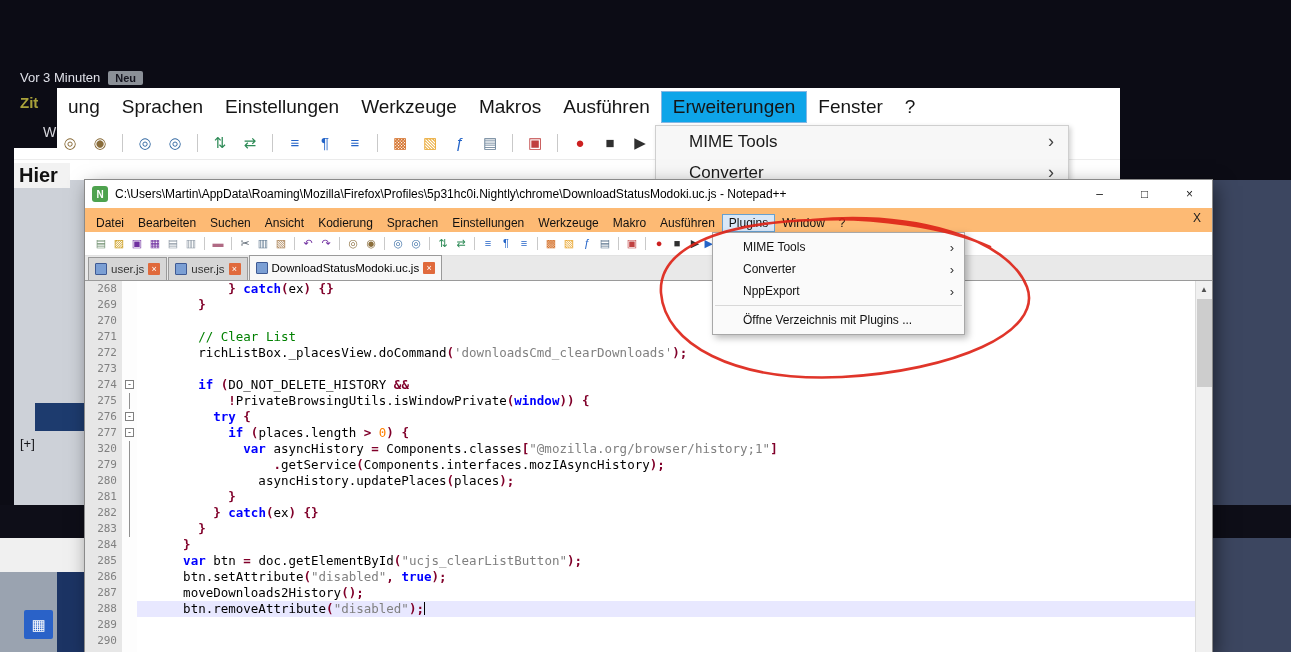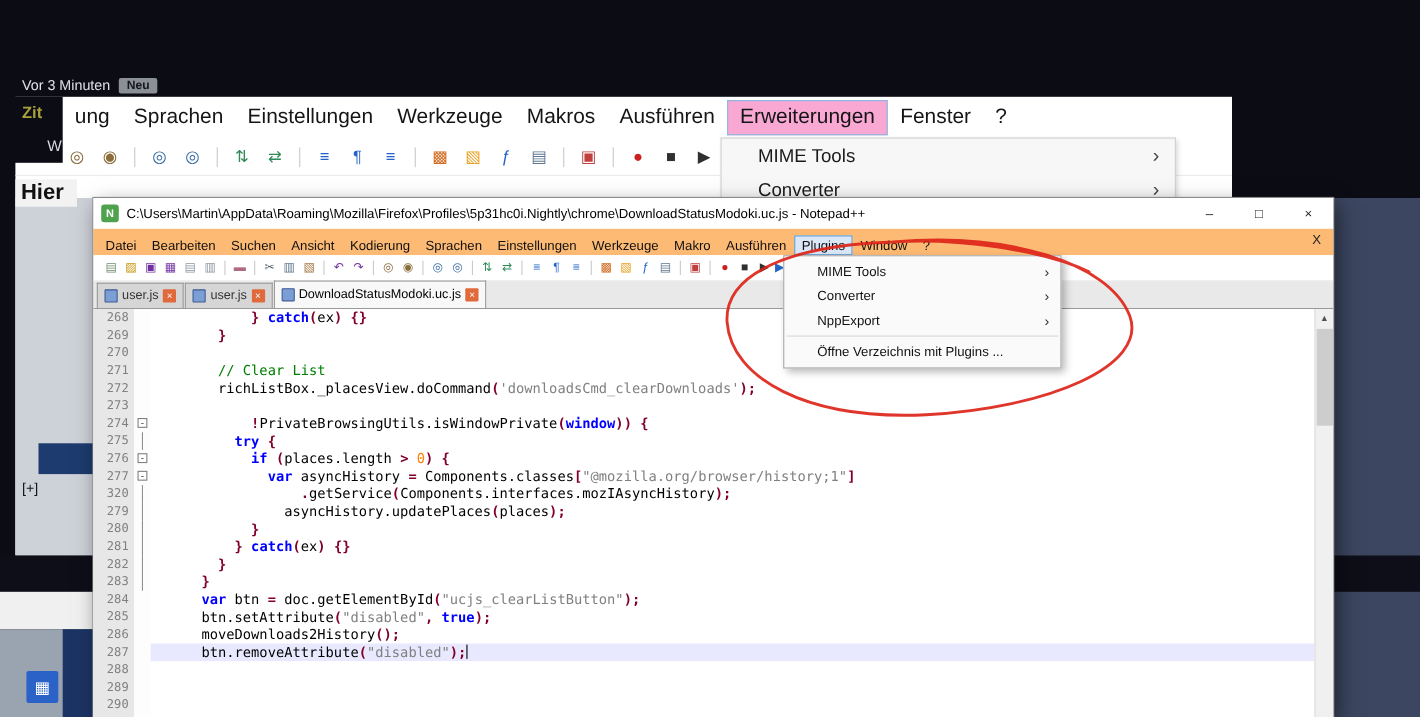--- a/index.html
+++ b/index.html
@@ -24,21 +24,21 @@
   .blue-frag { left:35px; top:403px; width:53px; height:28px; background:#1d3b6e; z-index:3; }
   .plus-frag { left:20px; top:436px; color:#15151a; font-size:13px; z-index:3; }
   .zit-chip { left:0; top:88px; width:57px; height:60px; background:#0c0c15; z-index:3; }
   .zit-txt { position:absolute; left:20px; top:6px; color:#a9a23a; font-size:15px; font-weight:bold;}
   .w-txt { position:absolute; left:43px; top:36px; color:#d8d8de; font-size:14px; }
 
   
   .bg-window { left:14px; top:88px; width:1106px; height:417px; background:#ffffff; z-index:1; }
   .bg-menubar { height:38px; display:flex; align-items:center; padding-left:43px; font-size:19px; color:#151515; }
   .bgm-item { padding:4px 11px; white-space:nowrap; }
-  .bgm-item.sel { background:#f9a8d4; border:1px solid #86b7e3; }
+  .bgm-item.sel { background:#0ea5e9; border:1px solid #86b7e3; }
   .bg-toolbar { height:34px; display:flex; align-items:center; gap:6px; padding-left:44px; border-bottom:1px solid #ececec; }
   .bg-submenu { position:absolute; left:641px; top:37px; width:414px; background:#f7f7f7; border:1px solid #cfcfcf; box-shadow:2px 2px 5px rgba(0,0,0,.18); }
   .bgsm-item { height:31px; display:flex; align-items:center; padding-left:33px; font-size:17px; color:#1a1a1a; position:relative; }
   .bgsm-arrow { position:absolute; right:14px; color:#444; font-size:18px; }
 
   
   .tbi { width:16px; height:16px; display:flex; align-items:center; justify-content:center; font-size:11px; line-height:1; cursor:default; }
   .tbi.big { width:24px; height:24px; font-size:15px; }
   .tsep { width:1px; height:13px; background:#c9c9c9; margin:0 3px; }
   .tsep.big { height:18px; margin:0 4px; }
@@ -333,20 +333,21 @@
         <div class="fl"></div>
         <div class="fl"></div>
       </div>
     <div class="code" id="code">
         <div class="cl"><span class="t-d">          </span><span class="t-o">} </span><span class="t-k">catch</span><span class="t-o">(</span><span class="t-d">ex</span><span class="t-o">) {}</span></div>
         <div class="cl"><span class="t-d">      </span><span class="t-o">}</span></div>
         <div class="cl"></div>
         <div class="cl"><span class="t-d">      </span><span class="t-c">// Clear List</span></div>
         <div class="cl"><span class="t-d">      richListBox._placesView.doCommand</span><span class="t-o">(</span><span class="t-s">'downloadsCmd_clearDownloads'</span><span class="t-o">);</span></div>
         <div class="cl"></div>
+        <div class="cl"><span class="t-d">      </span><span class="t-k">if</span><span class="t-d"> </span><span class="t-o">(</span><span class="t-d">DO_NOT_DELETE_HISTORY </span><span class="t-o">&amp;&amp;</span></div>
         <div class="cl"><span class="t-d">          </span><span class="t-o">!</span><span class="t-d">PrivateBrowsingUtils.isWindowPrivate</span><span class="t-o">(</span><span class="t-k">window</span><span class="t-o">)) {</span></div>
         <div class="cl"><span class="t-d">        </span><span class="t-k">try</span><span class="t-d"> </span><span class="t-o">{</span></div>
         <div class="cl"><span class="t-d">          </span><span class="t-k">if</span><span class="t-d"> </span><span class="t-o">(</span><span class="t-d">places.length </span><span class="t-o">&gt; </span><span class="t-n">0</span><span class="t-o">) {</span></div>
         <div class="cl"><span class="t-d">            </span><span class="t-k">var</span><span class="t-d"> asyncHistory </span><span class="t-o">=</span><span class="t-d"> Components.classes</span><span class="t-o">[</span><span class="t-s">"@mozilla.org/browser/history;1"</span><span class="t-o">]</span></div>
         <div class="cl"><span class="t-d">                </span><span class="t-o">.</span><span class="t-d">getService</span><span class="t-o">(</span><span class="t-d">Components.interfaces.mozIAsyncHistory</span><span class="t-o">);</span></div>
         <div class="cl"><span class="t-d">              asyncHistory.updatePlaces</span><span class="t-o">(</span><span class="t-d">places</span><span class="t-o">);</span></div>
         <div class="cl"><span class="t-d">          </span><span class="t-o">}</span></div>
         <div class="cl"><span class="t-d">        </span><span class="t-o">} </span><span class="t-k">catch</span><span class="t-o">(</span><span class="t-d">ex</span><span class="t-o">) {}</span></div>
         <div class="cl"><span class="t-d">      </span><span class="t-o">}</span></div>
         <div class="cl"><span class="t-d">    </span><span class="t-o">}</span></div>

